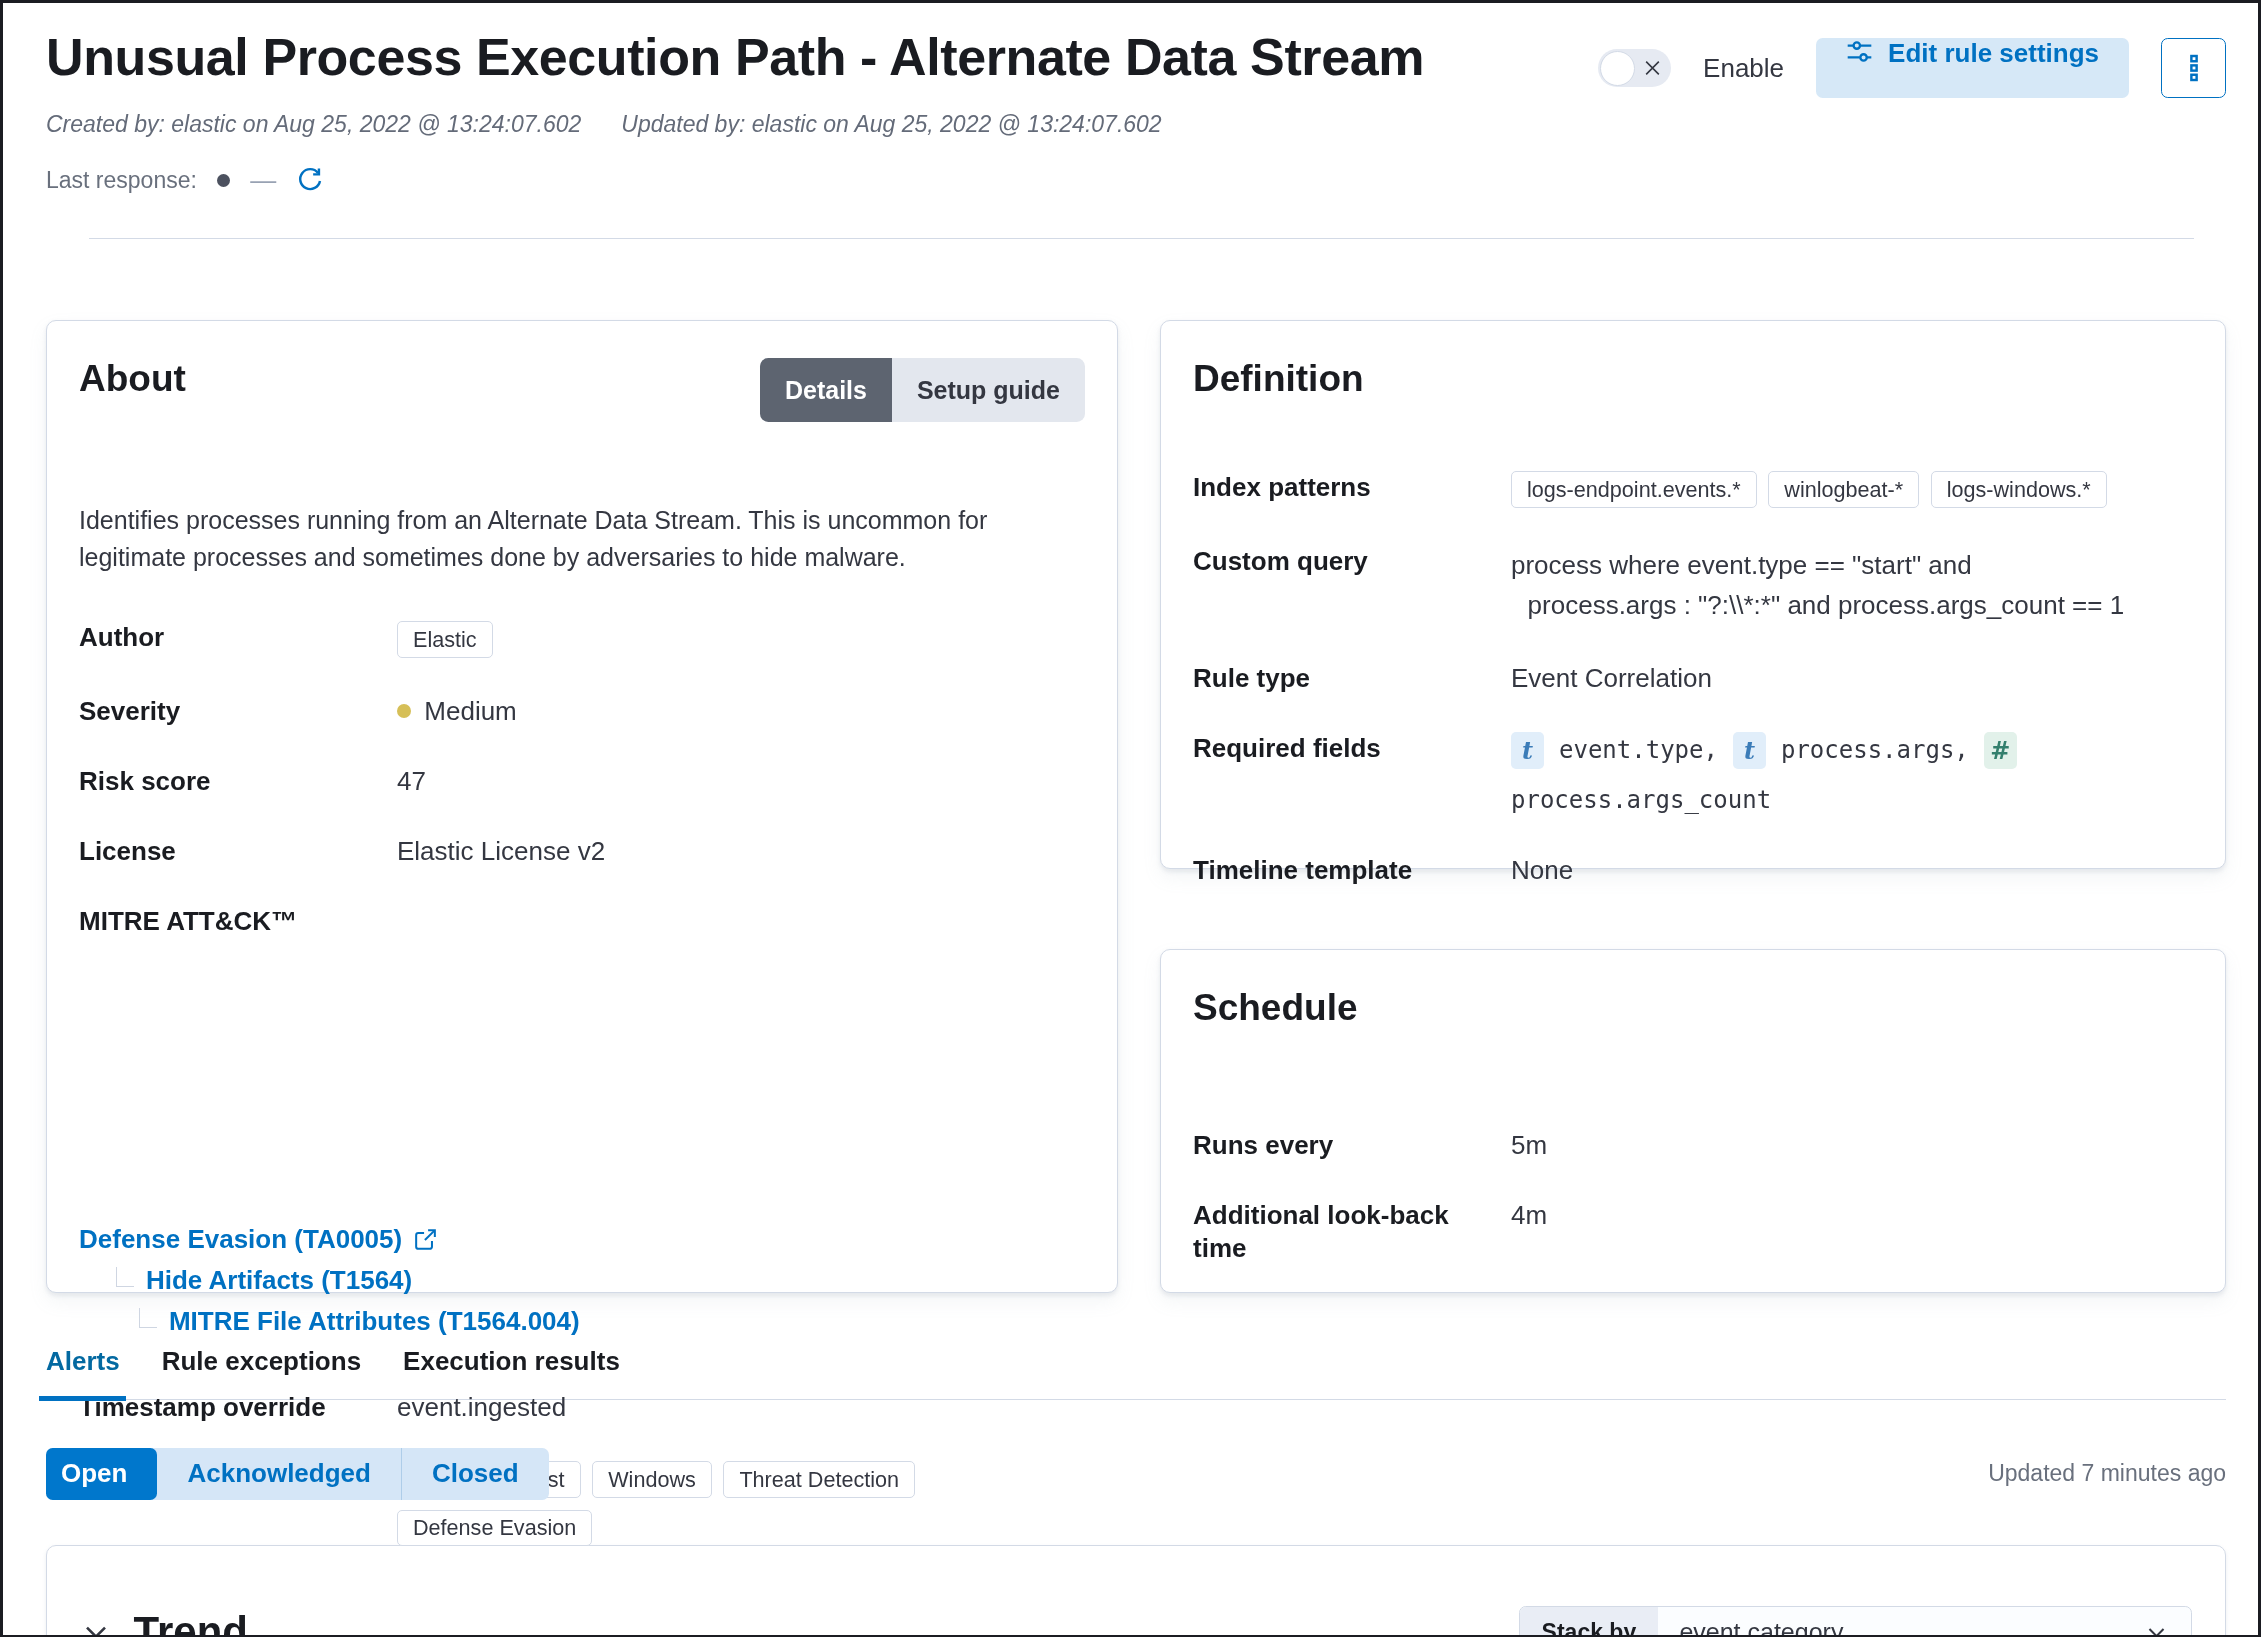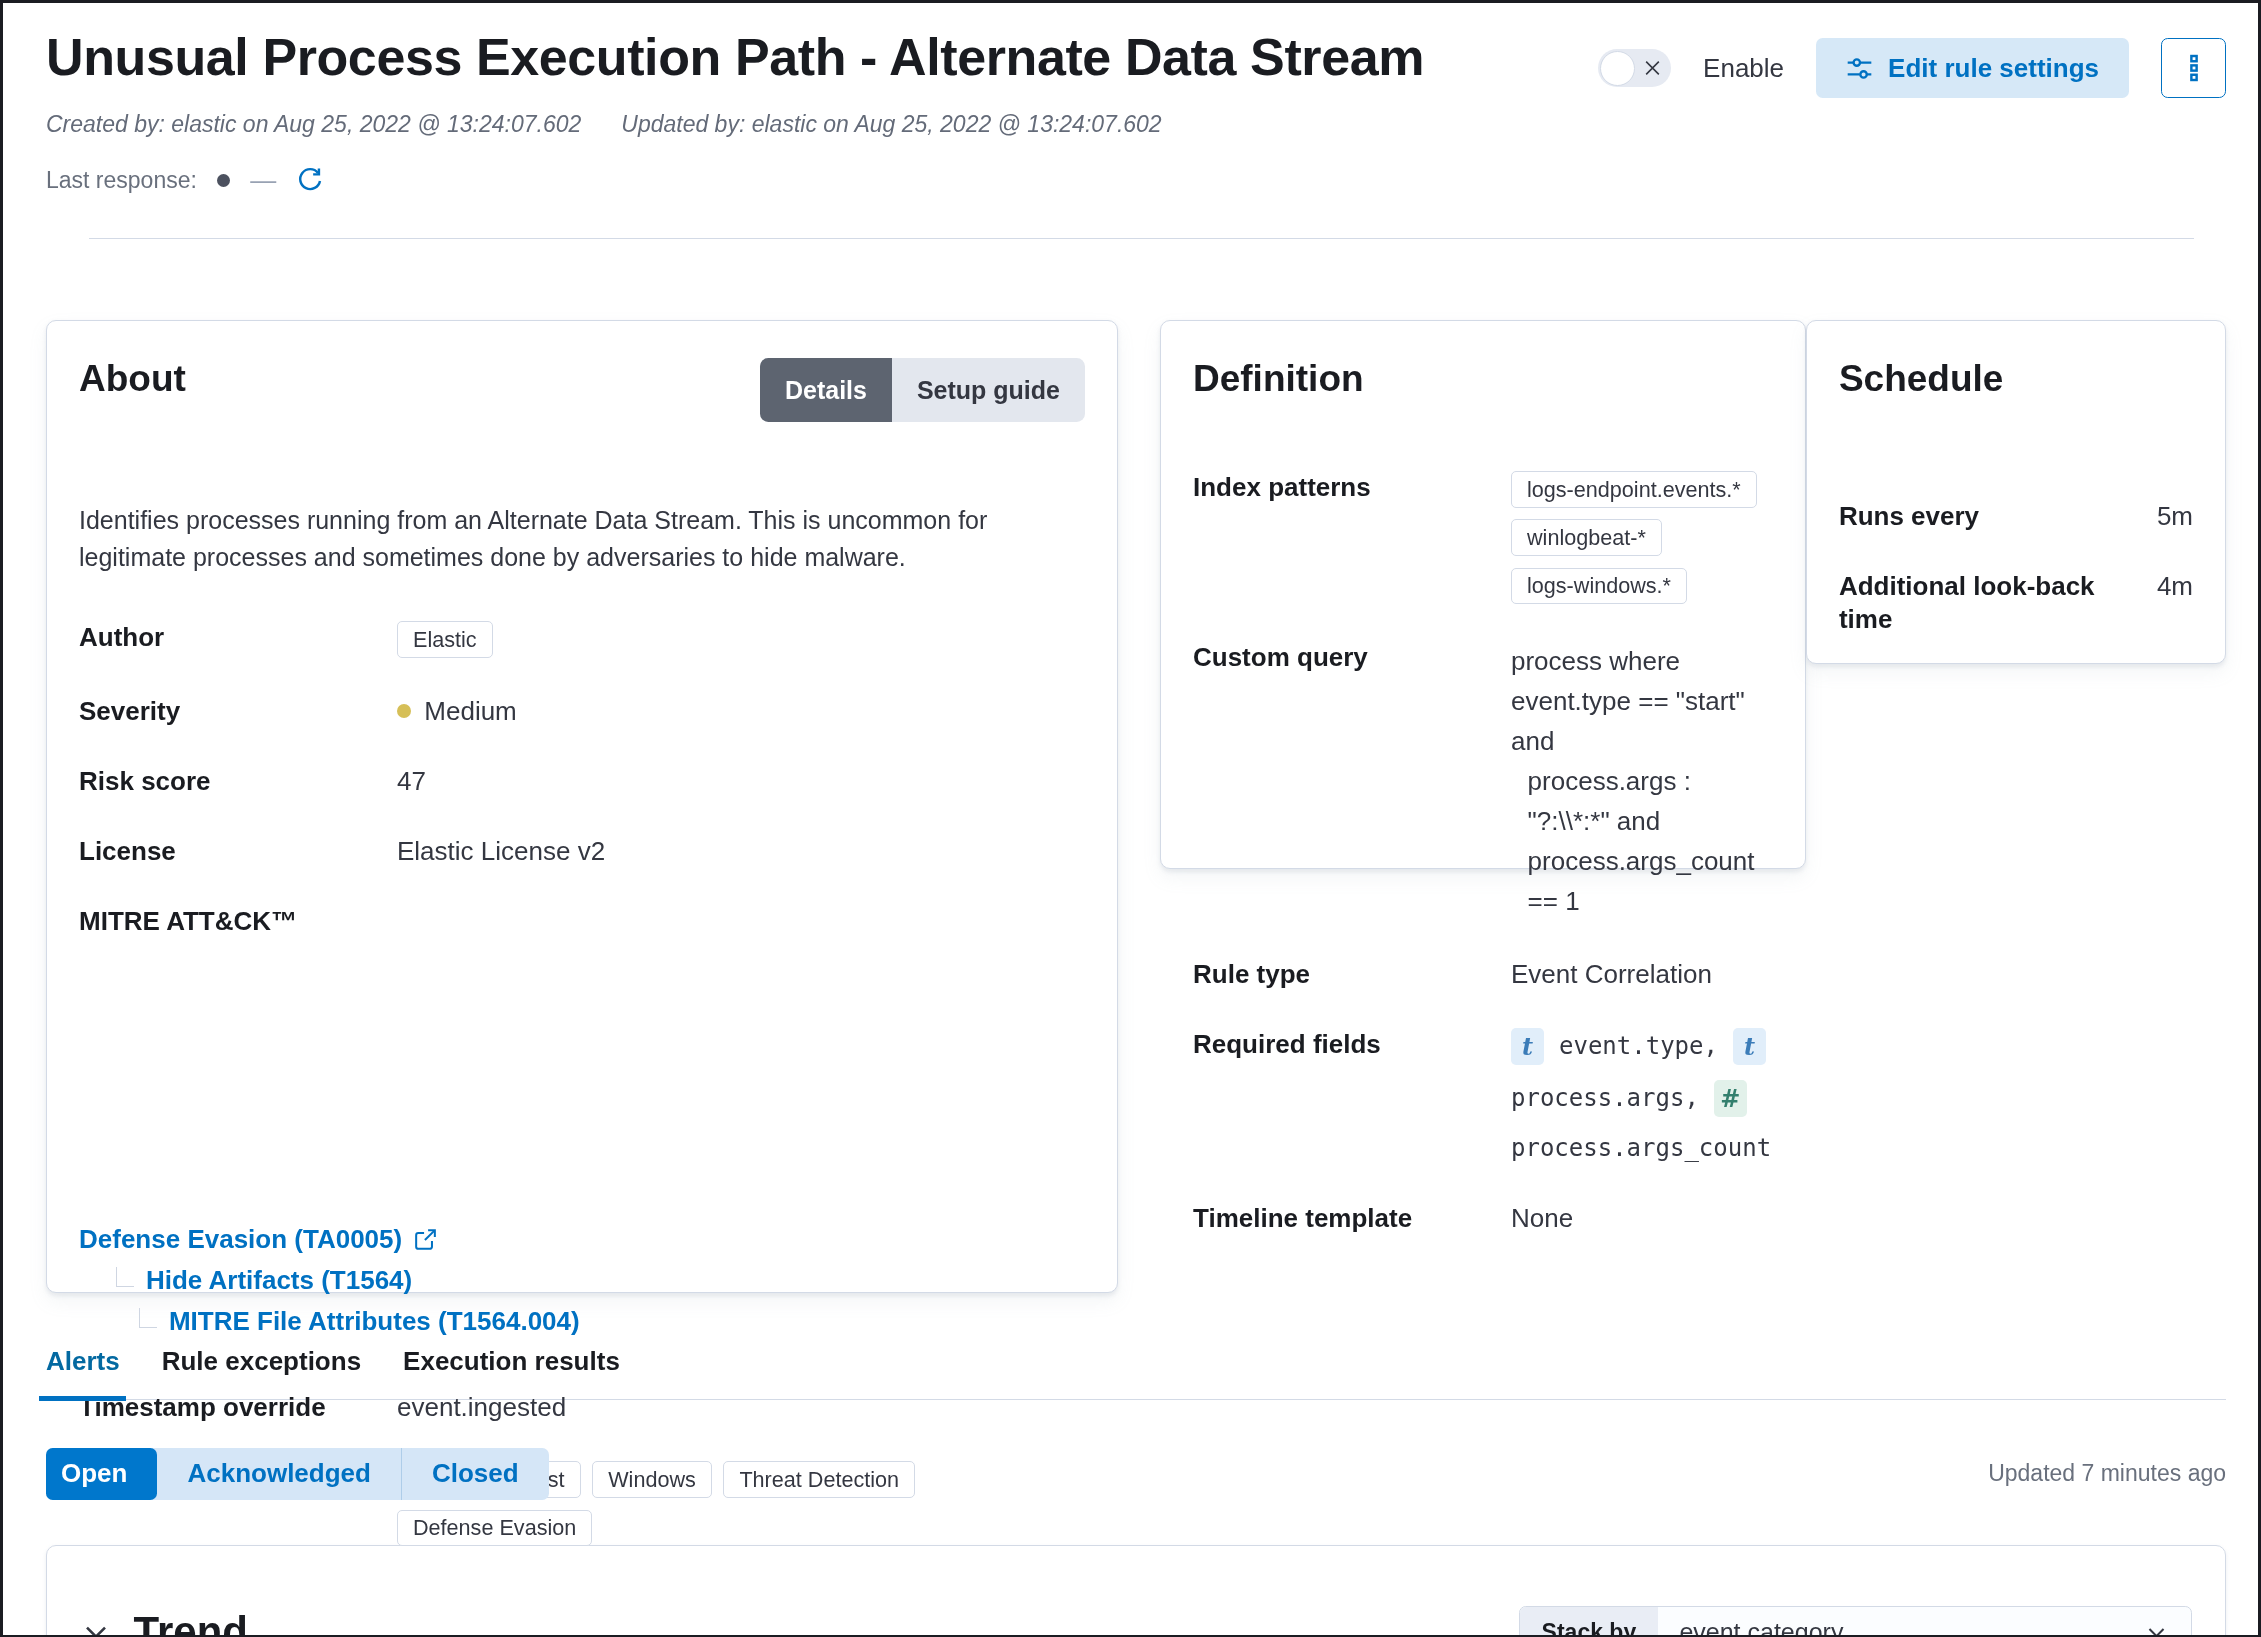--- a/index.html
+++ b/index.html
@@ -11,39 +11,39 @@
   }
   
   .header { padding:25px 32px 0 43px; }
   .header-top { display:flex; align-items:flex-start; }
   .page-title { margin:0; font-size:52px; line-height:58px; font-weight:700; color:#1a1c21; letter-spacing:-0.4px; }
   .controls { margin-left:auto; display:flex; align-items:center; gap:32px; padding-top:10px; flex:0 0 auto; }
   .switch { position:relative; width:73px; height:38px; border-radius:19px; background:#e6eaf2; cursor:pointer; flex:0 0 auto; }
   .switch .thumb { position:absolute; left:1.7px; top:1.7px; width:35px; height:35px; border-radius:50%; background:#fff; border:1.7px solid #d3dae6; }
   .switch .xmark { position:absolute; right:7.5px; top:50%; transform:translateY(-50%); width:23px; height:23px; }
   .enable-label { font-size:26px; color:#343741; }
-  .edit-btn { display:flex; align-items:center; gap:15px; background:#d6e8f7; color:#0071c2; font-weight:700;
+  .edit-btn { display:flex; align-items:flex-start; gap:15px; background:#d6e8f7; color:#0071c2; font-weight:700;
               font-size:26px; height:60px; padding:0 30px; border-radius:6.7px; border:none; cursor:pointer;
               font-family:"Liberation Sans", sans-serif; }
   .menu-btn { width:65px; height:60px; border:1.7px solid #0071c2; border-radius:6.7px; background:#fff;
               display:flex; align-items:center; justify-content:center; cursor:pointer; }
   .meta-line { margin-top:13.3px; display:flex; gap:40px; font-size:23px; color:#646b79;font-style:italic; }
   .last-response { margin-top:27px; display:flex; align-items:center; gap:20px; font-size:23px; color:#69707d; }
   .resp-dot { width:13.3px; height:13.3px; border-radius:50%; background:#4c515f; }
   .resp-dash { color:#98a2b3; font-size:26px; }
   .refresh-btn { background:none; border:none; padding:0; cursor:pointer; display:flex; }
   .divider { border-top:1.7px solid #d3dae6; margin:42px 32px 0 43px; }
 
   
   .panels { display:flex; gap:42px; margin:81px 32px 0 43px; align-items:flex-start; }
   .panel { border:1.7px solid #d3dae6; border-radius:10px; background:#fff; padding:37px 32px;
            box-shadow:0 2.5px 4.2px rgba(152,162,179,0.18), 0 8.3px 18.3px rgba(152,162,179,0.10); }
   .panel h2 { font-size:37px; line-height:42px; font-weight:700; color:#1a1c21; margin:0; }
   .panel-about { width:1072px; height:973px; flex:0 0 auto; }
-  .right-col { flex:1; display:flex; flex-direction:row; }
+  .right-col { flex:1; display:flex; flex-direction:column; gap:80px; }
   .panel-definition { height:549px; }
   .panel-schedule { height:344px; }
 
   .about-head { display:flex; justify-content:space-between; align-items:flex-start; }
   .view-toggle { display:flex; border-radius:8.3px; overflow:hidden; background:#e3e7ee; height:64px; }
   .vt { display:flex; align-items:center; padding:0 25px; font-size:25px; font-weight:700; cursor:pointer; }
   .vt-selected { background:#5d6470; color:#fff; }
   .vt-unselected { color:#343741; }
 
   .about-desc { margin:80px 0 45px; font-size:25px; line-height:37px; color:#343741; max-width:939px; }

